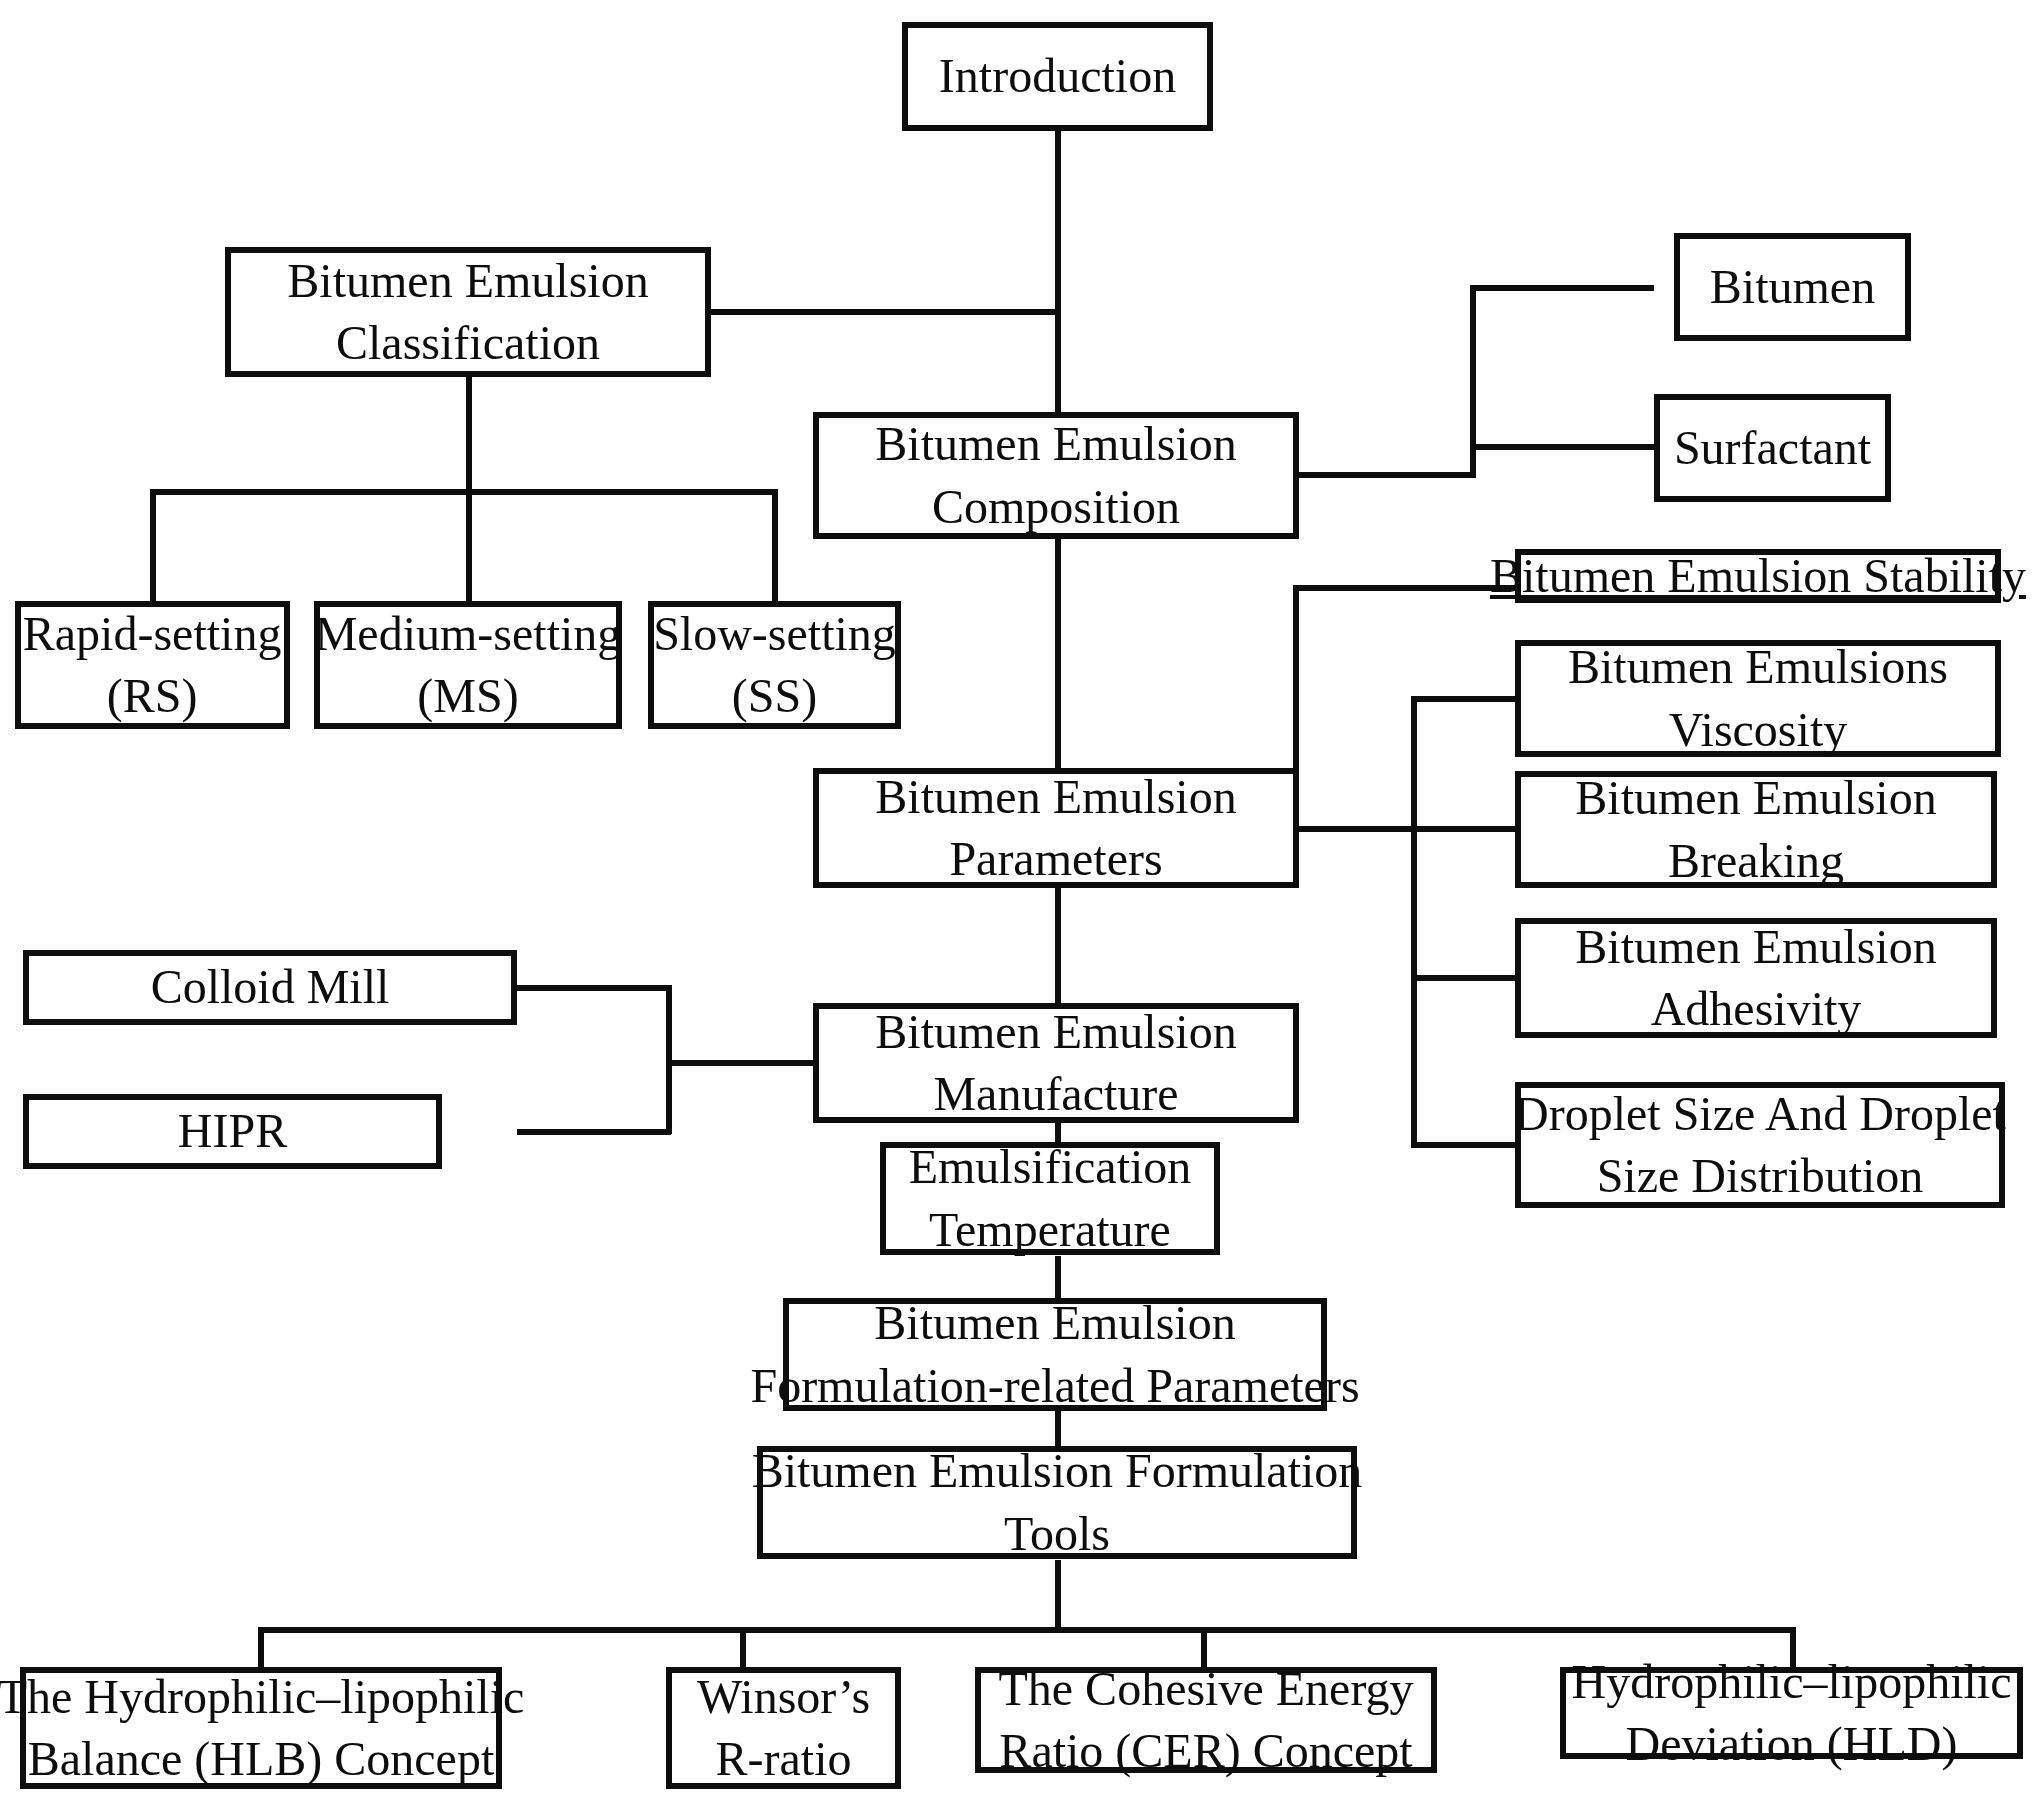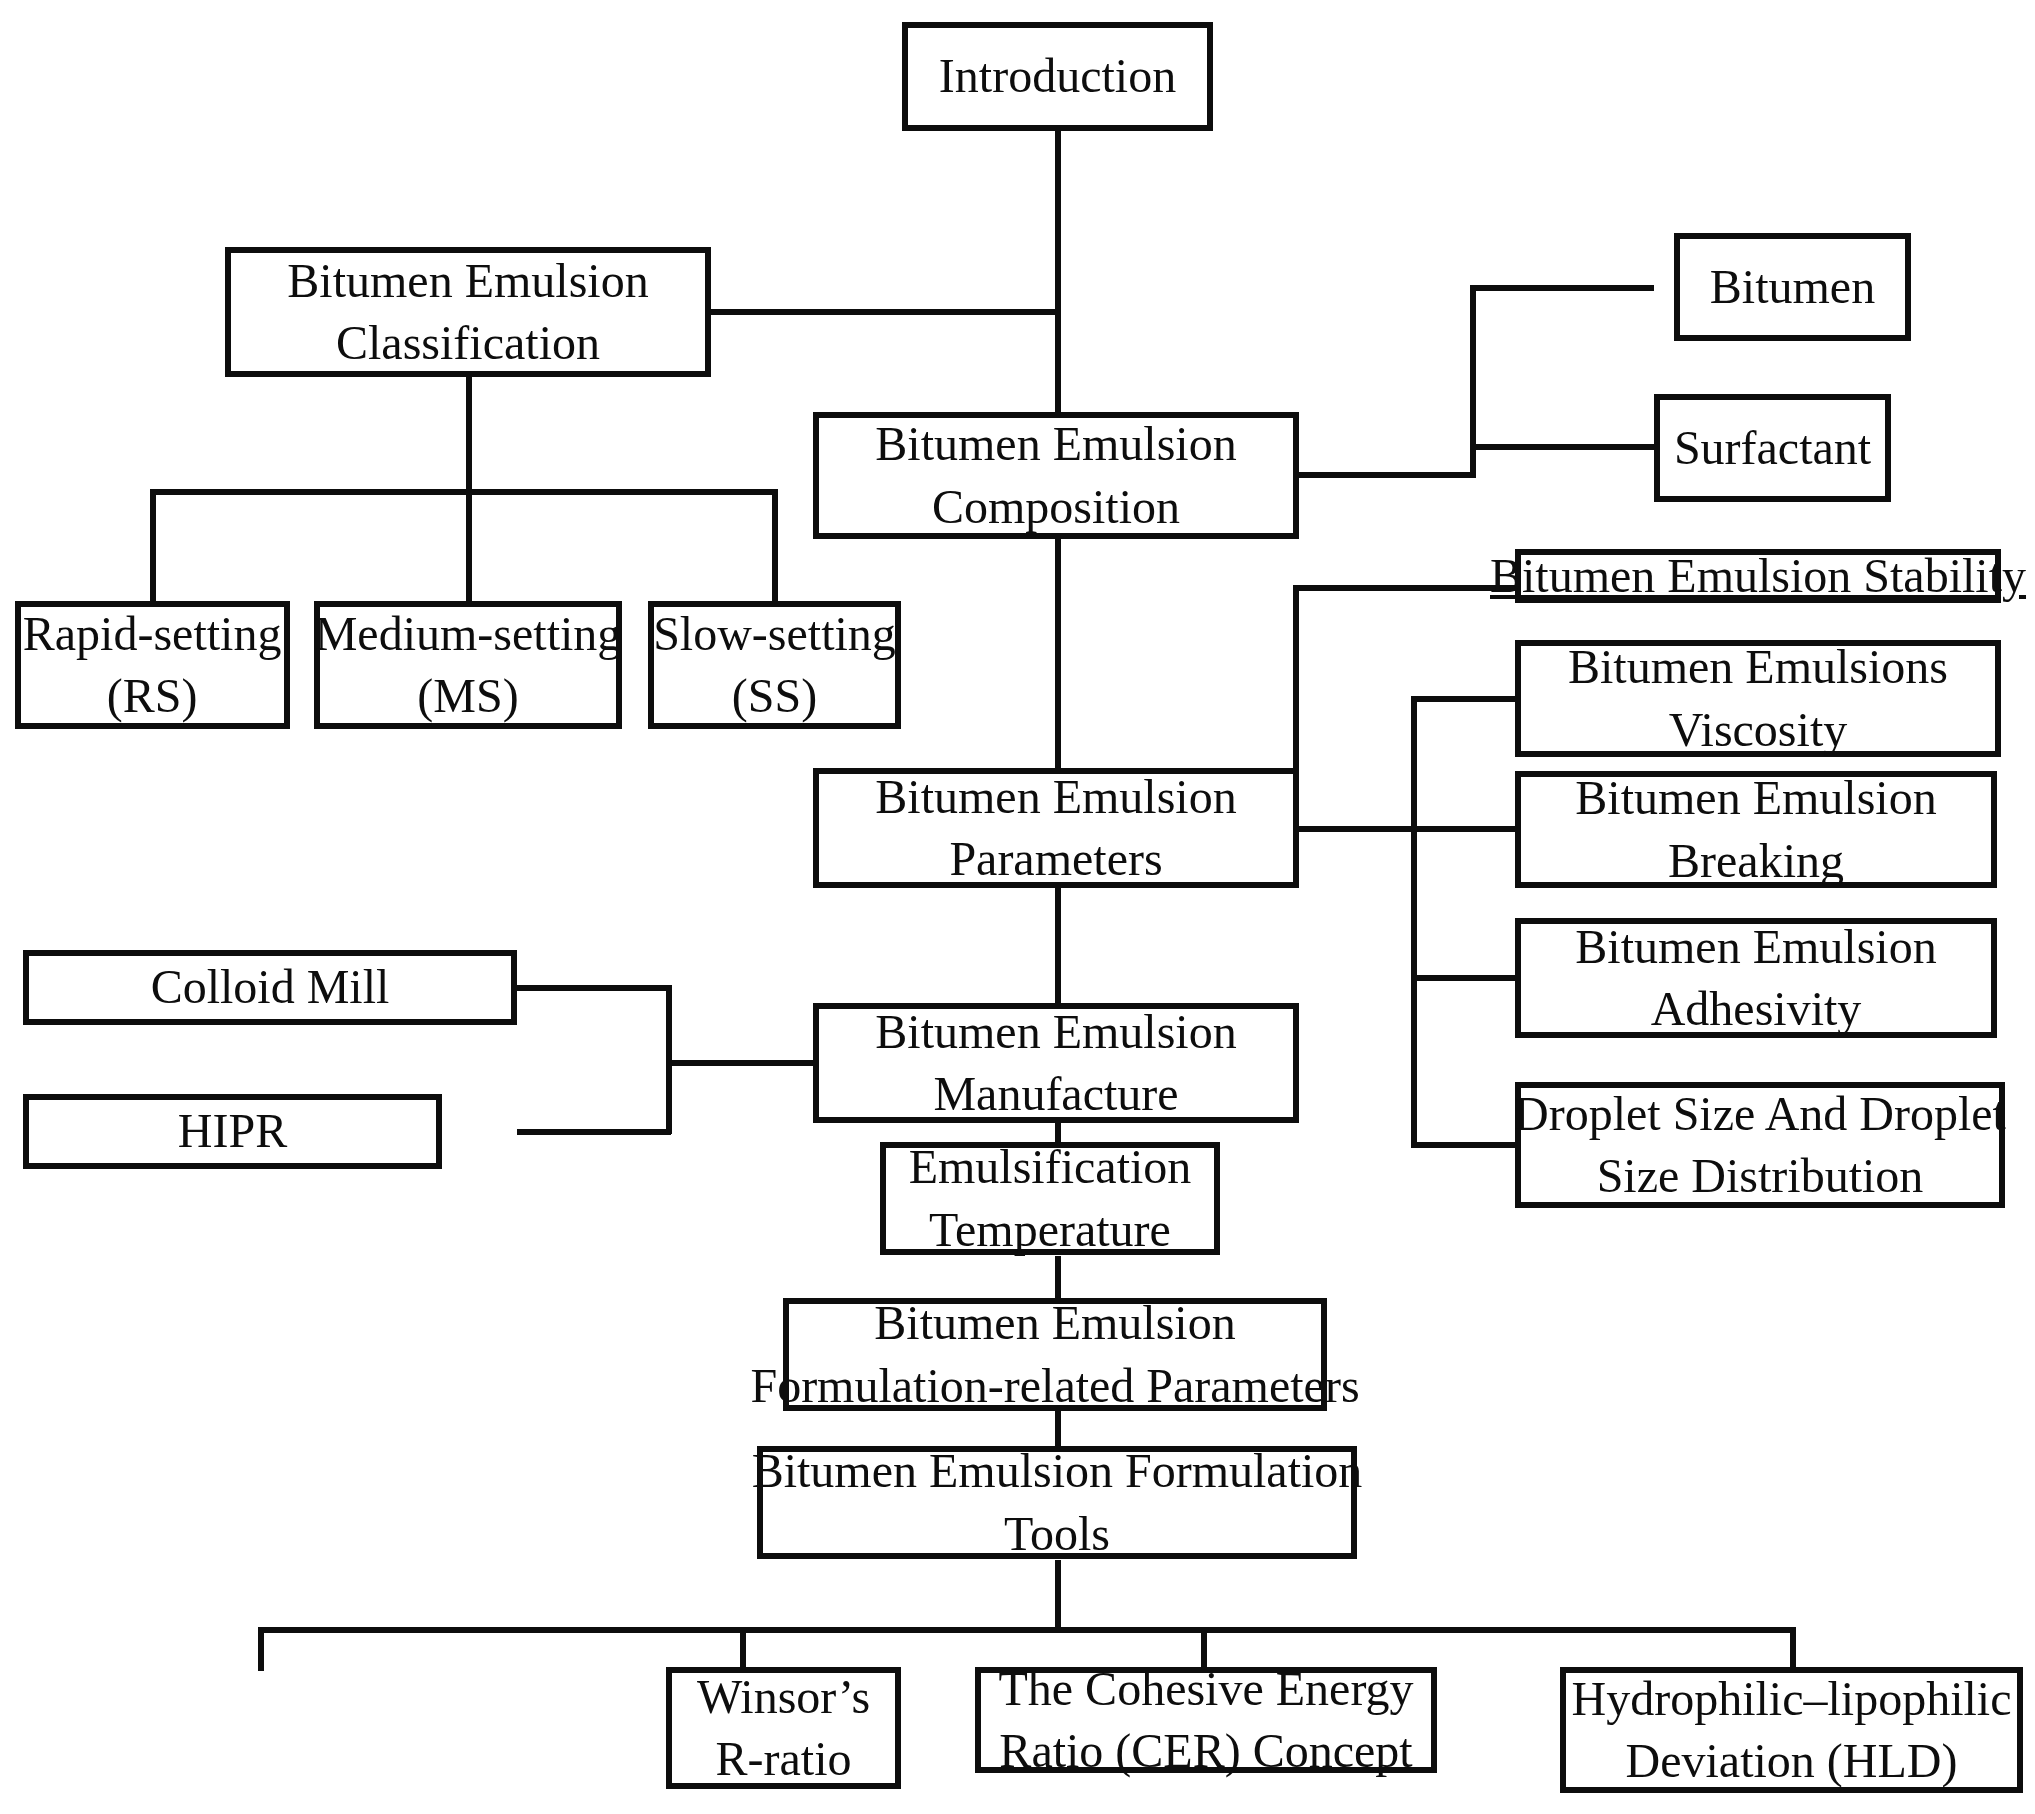--- a/index.html
+++ b/index.html
@@ -141,26 +141,30 @@
       <div class="line">Temperature</div>
     </div>
     <div class="node" style="left: 783px; top: 1298px; width: 544px; height: 113px;">
       <div class="line">Bitumen Emulsion</div>
       <div class="line">Formulation-related Parameters</div>
     </div>
     <div class="node" style="left: 757px; top: 1446px; width: 600px; height: 113px;">
       <div class="line">Bitumen Emulsion Formulation</div>
       <div class="line">Tools</div>
     </div>
+    <div class="node" style="left: 20px; top: 1667px; width: 482px; height: 122px;">
+      <div class="line">The Hydrophilic–lipophilic</div>
+      <div class="line">Balance (HLB) Concept</div>
+    </div>
     <div class="node" style="left: 625px; top: 1667px; width: 235px; height: 122px; margin-left: 41px;">
       <div class="line">Winsor’s</div>
       <div class="line">R-ratio</div>
     </div>
     <div class="node" style="left: 975px; top: 1667px; width: 462px; height: 106px;">
       <div class="line">The Cohesive Energy</div>
       <div class="line">Ratio (CER) Concept</div>
     </div>
-    <div class="node" style="left: 1560px; top: 1667px; width: 463px; height: 126px;">
+    <div class="node" style="left: 1560px; top: 1667px; width: 463px; height: 92px;">
       <div class="line">Hydrophilic–lipophilic</div>
       <div class="line">Deviation (HLD)</div>
     </div>
   </div>
 
 
 </body></html>

